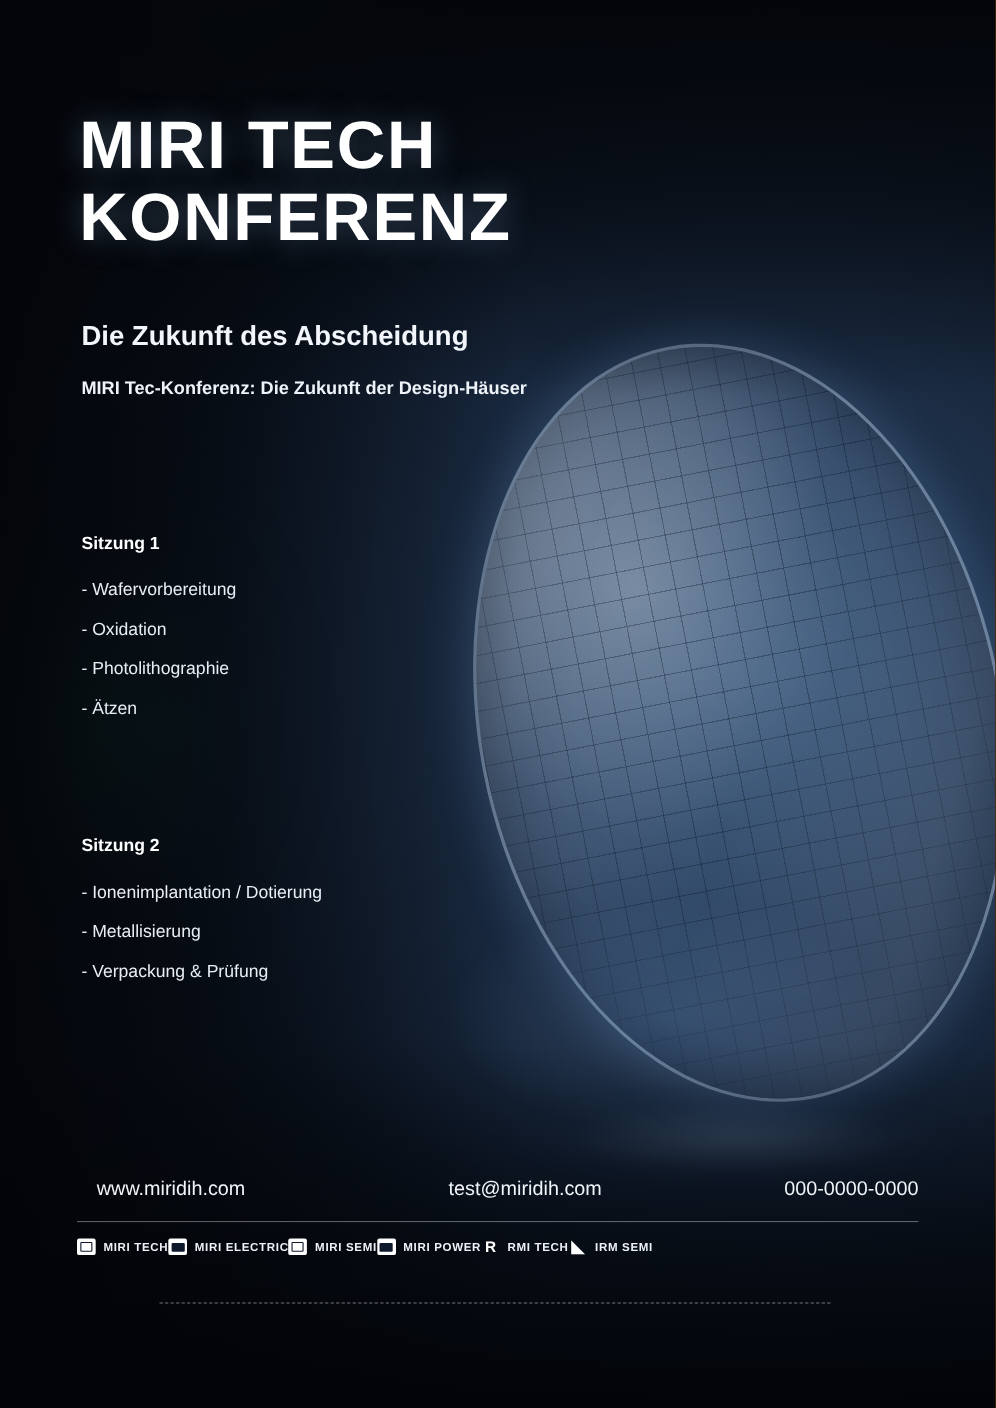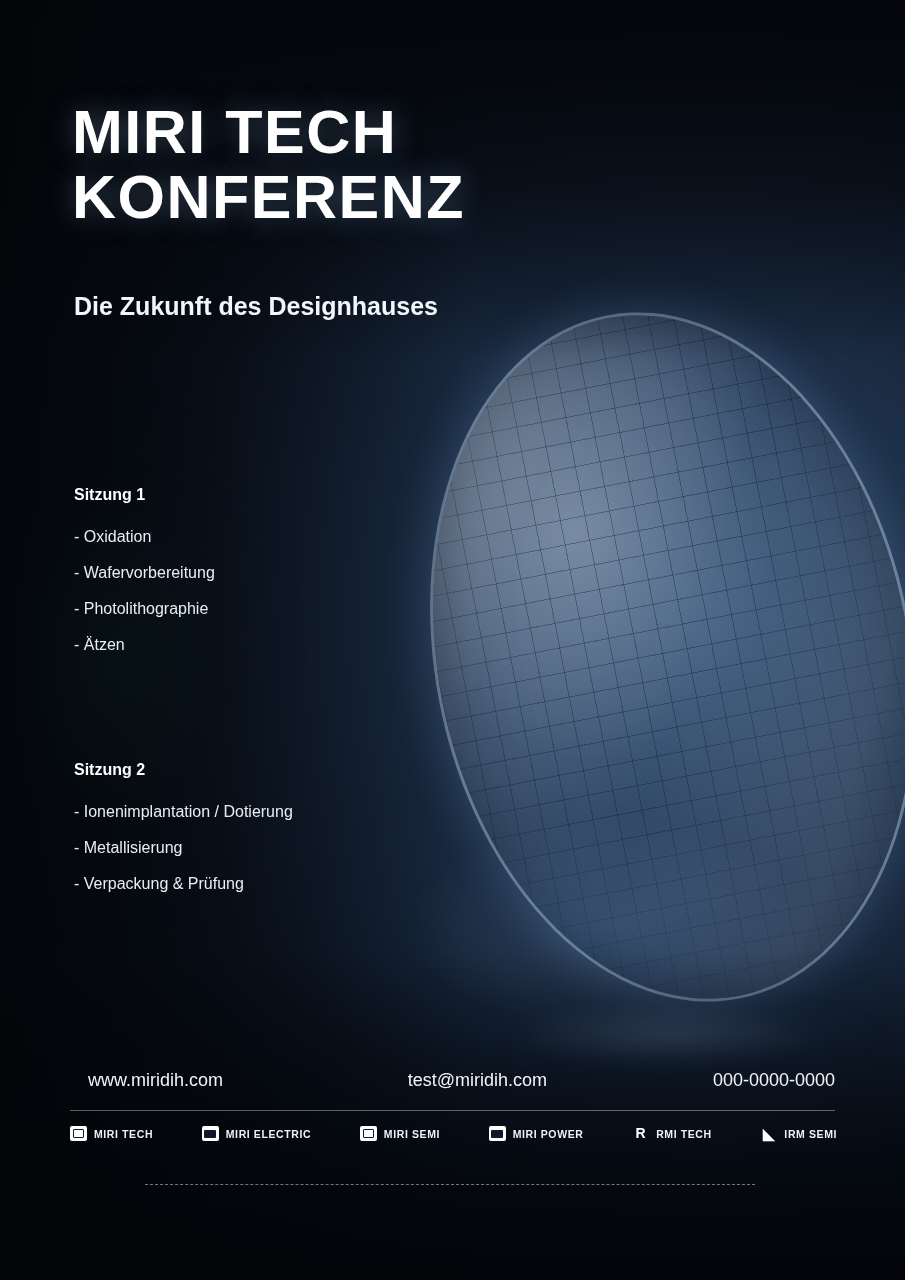--- a/index.html
+++ b/index.html
@@ -177,21 +177,20 @@
   .contact-web { text-align: left; }
   .contact-mail { text-align: center; flex: 1; padding-left: 19px; }
   .contact-phone { text-align: right; }
 
   .brands {
     position: absolute;
     left: 70px;
     right: 68px;
     top: 1126px;
     display: flex;
-    justify-content: space-between;
     align-items: center;
   }
   .brand {
     display: flex;
     align-items: center;
     gap: 7px;
   }
   .brand-label {
     font-size: 10.5px;
     letter-spacing: 0.6px;
@@ -269,26 +268,27 @@
   </div>
 
   <div class="bg-topdark"></div>
   <div class="bg-leftdark"></div>
   <div class="bg-bottomdark"></div>
   <div class="bg-glow"></div>
 
   <div class="content">
 
     <div class="title">MIRI TECH KONFERENZ</div>
-    <div class="subtitle">Die Zukunft des Designhauses</div>
+    <div class="subtitle">Die Zukunft des Abscheidung</div>
+    <div class="tagline">MIRI Tec-Konferenz: Die Zukunft der Design-Häuser</div>
 
     <div class="session session-1">
       <div class="session-title">Sitzung 1</div>
+      <div class="session-item">- Wafervorbereitung</div>
       <div class="session-item">- Oxidation</div>
-      <div class="session-item">- Wafervorbereitung</div>
       <div class="session-item">- Photolithographie</div>
       <div class="session-item">- Ätzen</div>
     </div>
 
     <div class="session session-2">
       <div class="session-title">Sitzung 2</div>
       <div class="session-item">- Ionenimplantation / Dotierung</div>
       <div class="session-item">- Metallisierung</div>
       <div class="session-item">- Verpackung &amp; Prüfung</div>
     </div>

